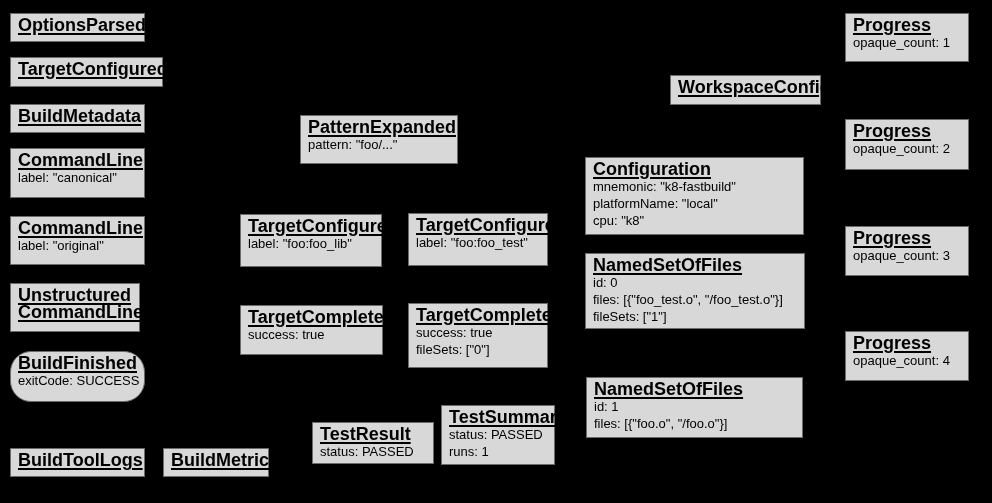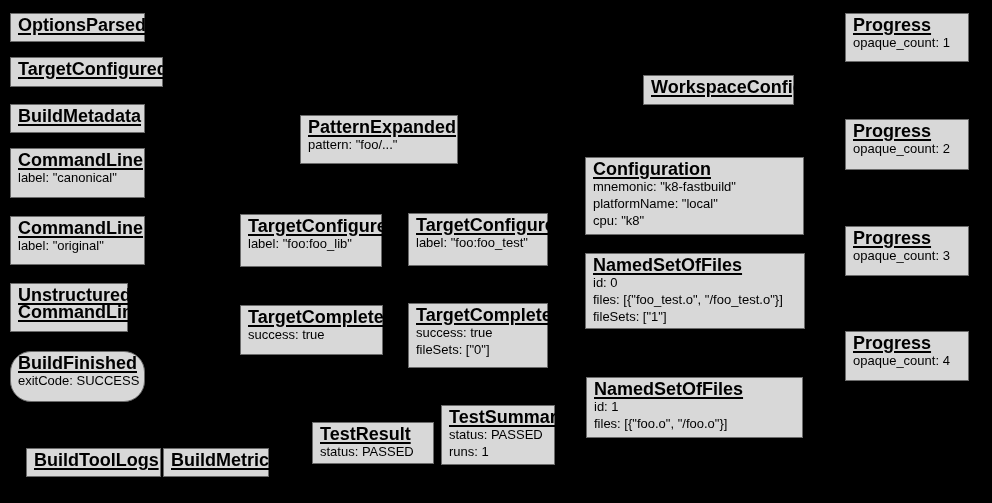--- a/index.html
+++ b/index.html
@@ -65,33 +65,33 @@
         <span class="title-line">CommandLine</span>
       </div>
       <div class="node-line">label: "canonical"</div>
     </div>
     <div class="node" style="left: 10px; top: 216px; width: 135px; height: 49px;">
       <div class="node-title">
         <span class="title-line">CommandLine</span>
       </div>
       <div class="node-line">label: "original"</div>
     </div>
-    <div class="node" style="left: 10px; top: 283px; width: 118px; height: 49px;">
+    <div class="node" style="left: 10px; top: 283px; width: 130px; height: 49px;">
       <div class="node-title">
         <span class="title-line">Unstructured</span>
         <span class="title-line">CommandLine</span>
       </div>
     </div>
     <div class="node" style="left: 10px; top: 351px; width: 135px; height: 51px; border-radius: 21px;">
       <div class="node-title">
         <span class="title-line">BuildFinished</span>
       </div>
       <div class="node-line">exitCode: SUCCESS</div>
     </div>
-    <div class="node" style="left: 10px; top: 448px; width: 135px; height: 29px; margin-left: 16px;">
+    <div class="node" style="left: 10px; top: 448px; width: 135px; height: 29px;">
       <div class="node-title">
         <span class="title-line">BuildToolLogs</span>
       </div>
     </div>
     <div class="node" style="left: 163px; top: 448px; width: 106px; height: 29px;">
       <div class="node-title">
         <span class="title-line">BuildMetrics</span>
       </div>
     </div>
     <div class="node" style="left: 300px; top: 115px; width: 158px; height: 49px;">
@@ -131,21 +131,21 @@
       </div>
       <div class="node-line">status: PASSED</div>
     </div>
     <div class="node" style="left: 441px; top: 405px; width: 114px; height: 60px;">
       <div class="node-title">
         <span class="title-line">TestSummary</span>
       </div>
       <div class="node-line">status: PASSED</div>
       <div class="node-line">runs: 1</div>
     </div>
-    <div class="node" style="left: 643px; top: 75px; width: 151px; height: 30px;">
+    <div class="node" style="left: 670px; top: 75px; width: 151px; height: 30px;">
       <div class="node-title">
         <span class="title-line">WorkspaceConfig</span>
       </div>
     </div>
     <div class="node" style="left: 585px; top: 157px; width: 219px; height: 78px;">
       <div class="node-title">
         <span class="title-line">Configuration</span>
       </div>
       <div class="node-line">mnemonic: "k8-fastbuild"</div>
       <div class="node-line">platformName: "local"</div>

